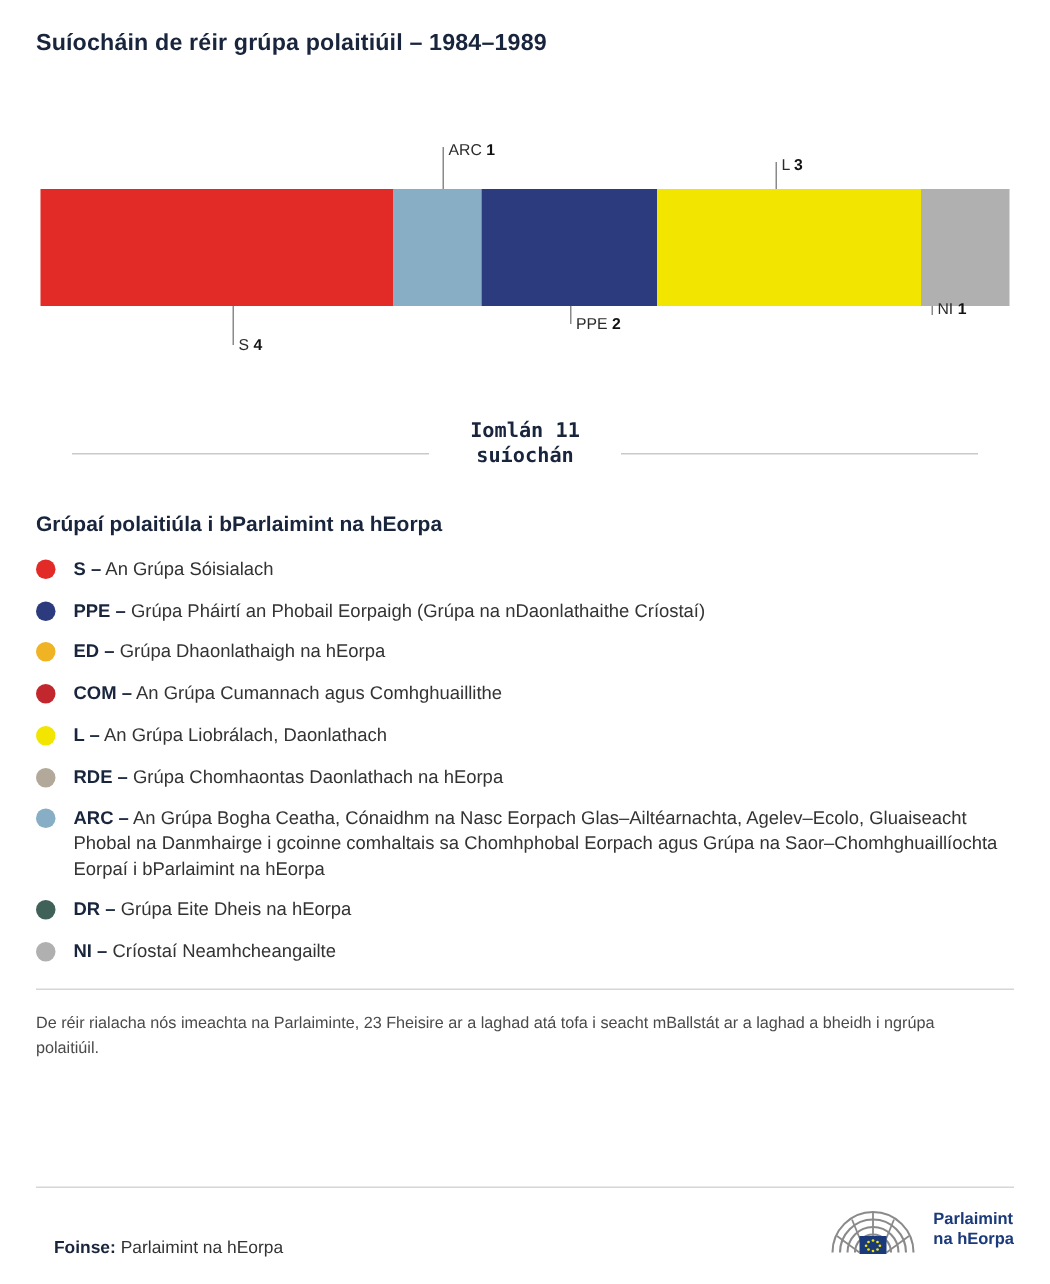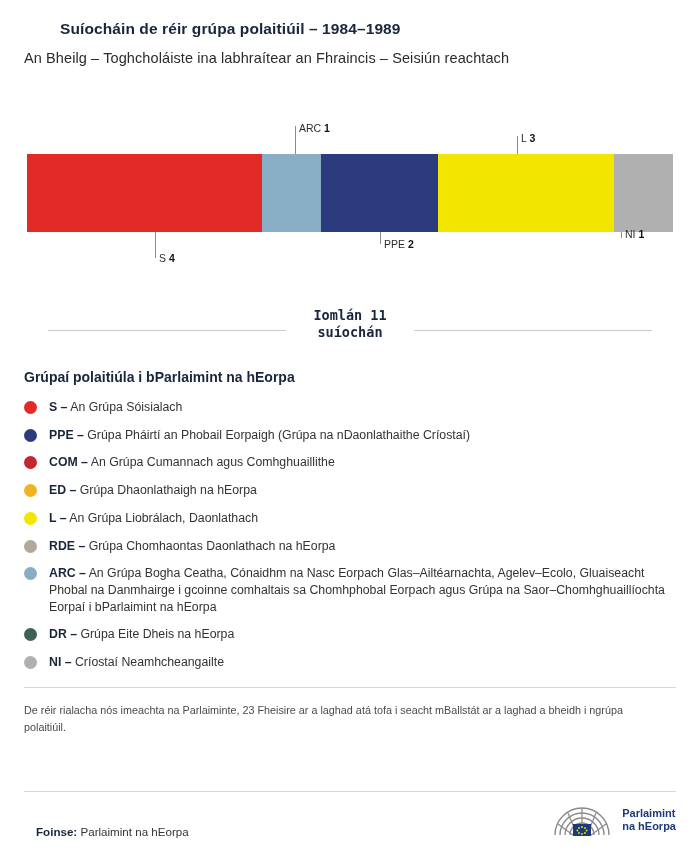--- a/index.html
+++ b/index.html
@@ -19,21 +19,20 @@
     padding: 0 24px;
   }
 
   
   .title {
     font-size: 15.5px;
     font-weight: bold;
     color: #18253c;
     letter-spacing: 0.1px;
     padding-top: 20px;
-    margin-left: 36px;
   }
   .subtitle {
     font-size: 14.5px;
     color: #2b2b2b;
     padding-top: 12px;
     letter-spacing: 0.1px;
   }
 
   
   .chart-area {
@@ -173,21 +172,20 @@
     height: 1px;
     background: #d6d6d6;
   }
 </style>
 </head>
 <body>
 
 <div class="page">
 
   <div class="title">Suíocháin de réir grúpa polaitiúil – 1984–1989</div>
-  <div class="subtitle">An Bheilg – Toghcholáiste ina labhraítear an Fhraincis – Seisiún reachtach</div>
 
   <div class="chart-area">
 
     <div class="bar">
       <div class="seg" style="width:36.36%;background:#e22b26;"></div>
       <div class="seg" style="width:9.09%;background:#87aec4;"></div>
       <div class="seg" style="width:18.18%;background:#2c3b7e;"></div>
       <div class="seg" style="width:27.27%;background:#f2e500;"></div>
       <div class="seg" style="width:9.09%;background:#b0b0b0;"></div>
     </div>
@@ -246,32 +244,32 @@
 
     <div class="legend-item">
       <span class="dot" style="background:#2c3b7e;"></span>
       <span class="legend-text">
         <b>PPE –</b>
         <span>Grúpa Pháirtí an Phobail Eorpaigh (Grúpa na nDaonlathaithe Críostaí)</span>
       </span>
     </div>
 
     <div class="legend-item">
+      <span class="dot" style="background:#f0b323;"></span>
+      <span class="legend-text">
+        <b>ED –</b>
+        <span>Grúpa Dhaonlathaigh na hEorpa</span>
+      </span>
+    </div>
+
+    <div class="legend-item">
       <span class="dot" style="background:#c1272d;"></span>
       <span class="legend-text">
         <b>COM –</b>
         <span>An Grúpa Cumannach agus Comhghuaillithe</span>
-      </span>
-    </div>
-
-    <div class="legend-item">
-      <span class="dot" style="background:#f0b323;"></span>
-      <span class="legend-text">
-        <b>ED –</b>
-        <span>Grúpa Dhaonlathaigh na hEorpa</span>
       </span>
     </div>
 
     <div class="legend-item">
       <span class="dot" style="background:#f2e500;"></span>
       <span class="legend-text">
         <b>L –</b>
         <span>An Grúpa Liobrálach, Daonlathach</span>
       </span>
     </div>

